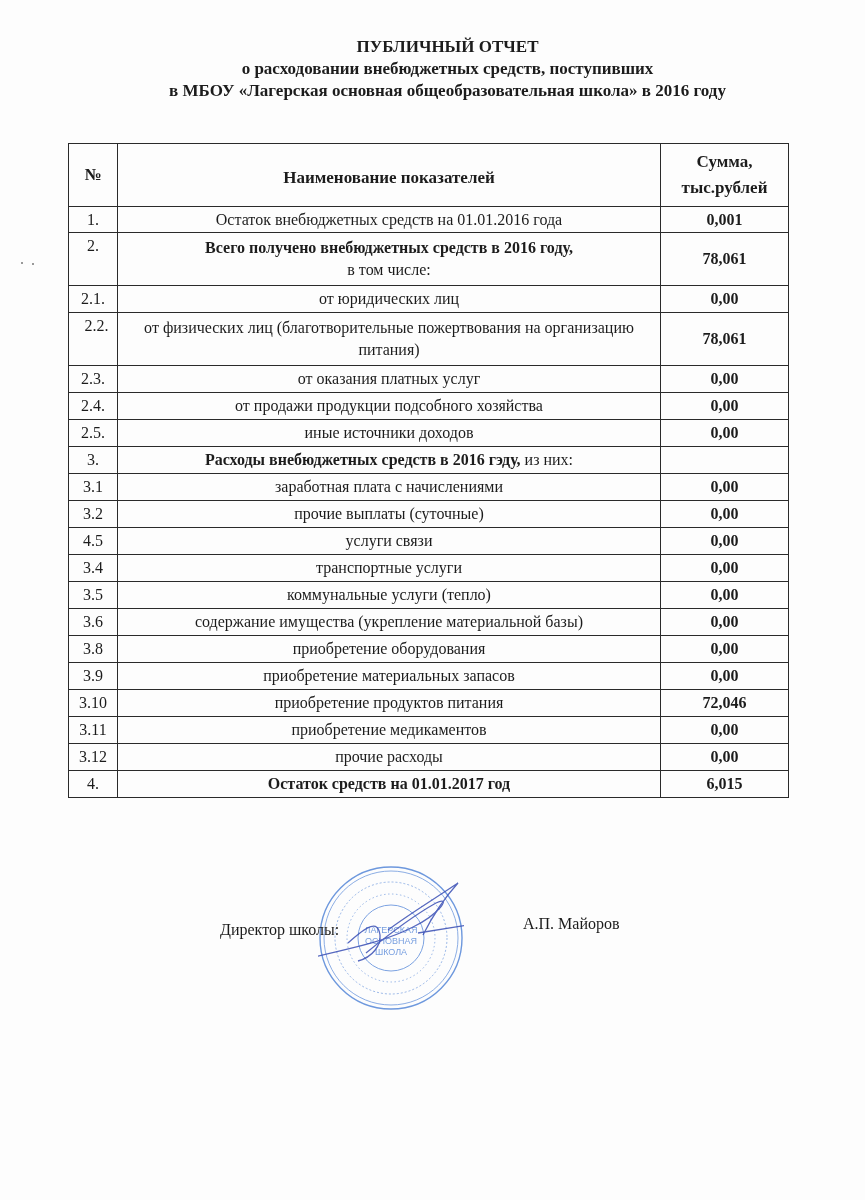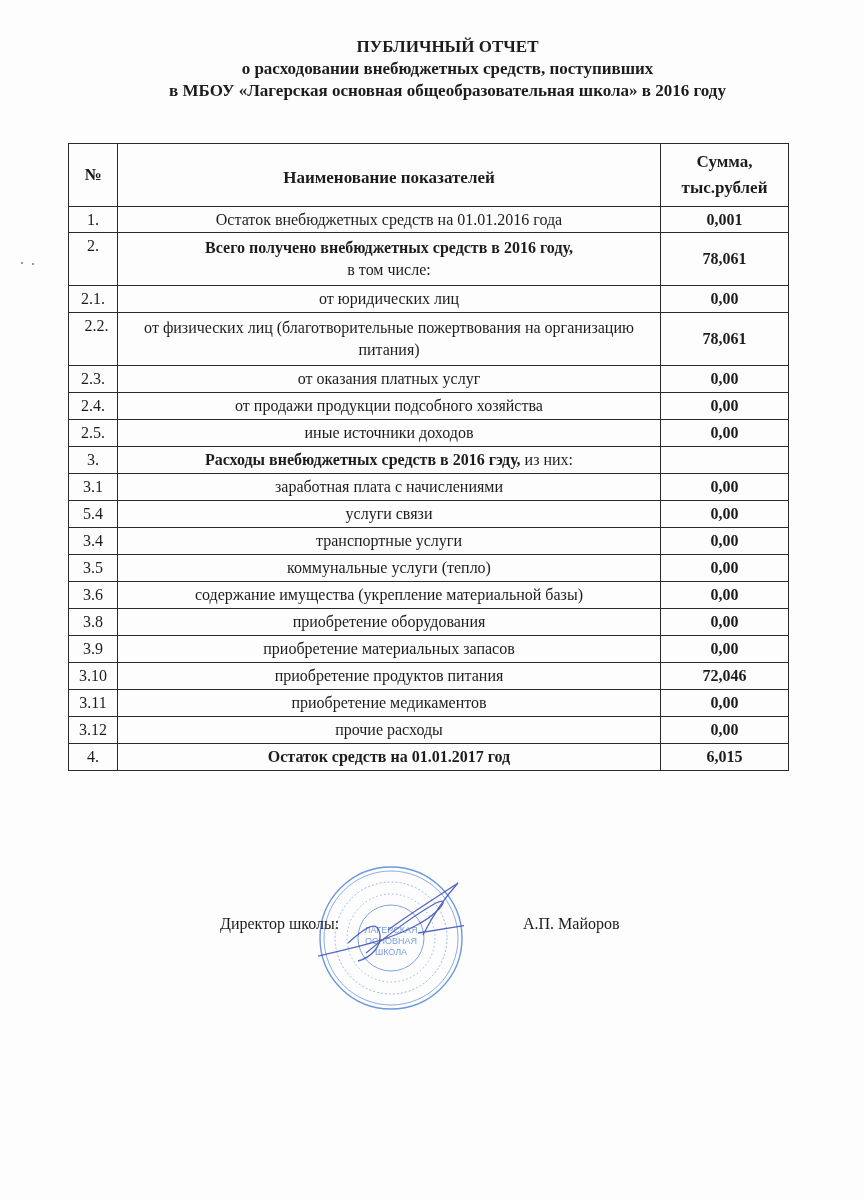--- a/index.html
+++ b/index.html
@@ -74,21 +74,21 @@
     .signature {
       position: absolute;
       top: 915px;
       left: 0;
       width: 865px;
       font-size: 16px;
     }
     .signature .role {
       position: absolute;
       left: 220px;
-      top: 0;
+      top: 6px;
     }
     .signature .person {
       position: absolute;
       left: 523px;
       top: 0;
     }
     .stamp {
       position: absolute;
       left: 318px;
       top: 865px;
@@ -180,21 +180,26 @@
     </td>
     <td class="sum"></td>
   </tr>
 
   <tr class="r">
     <td class="num">3.1</td>
     <td class="name">заработная плата с начислениями</td>
     <td class="sum">0,00</td>
   </tr>
   <tr class="r">
-    <td class="num">5.4</td>
+    <td class="num">3.2</td>
+    <td class="name">прочие выплаты (суточные)</td>
+    <td class="sum">0,00</td>
+  </tr>
+  <tr class="r">
+    <td class="num">4.5</td>
     <td class="name">услуги связи</td>
     <td class="sum">0,00</td>
   </tr>
   <tr class="r">
     <td class="num">3.4</td>
     <td class="name">транспортные услуги</td>
     <td class="sum">0,00</td>
   </tr>
   <tr class="r">
     <td class="num">3.5</td>

